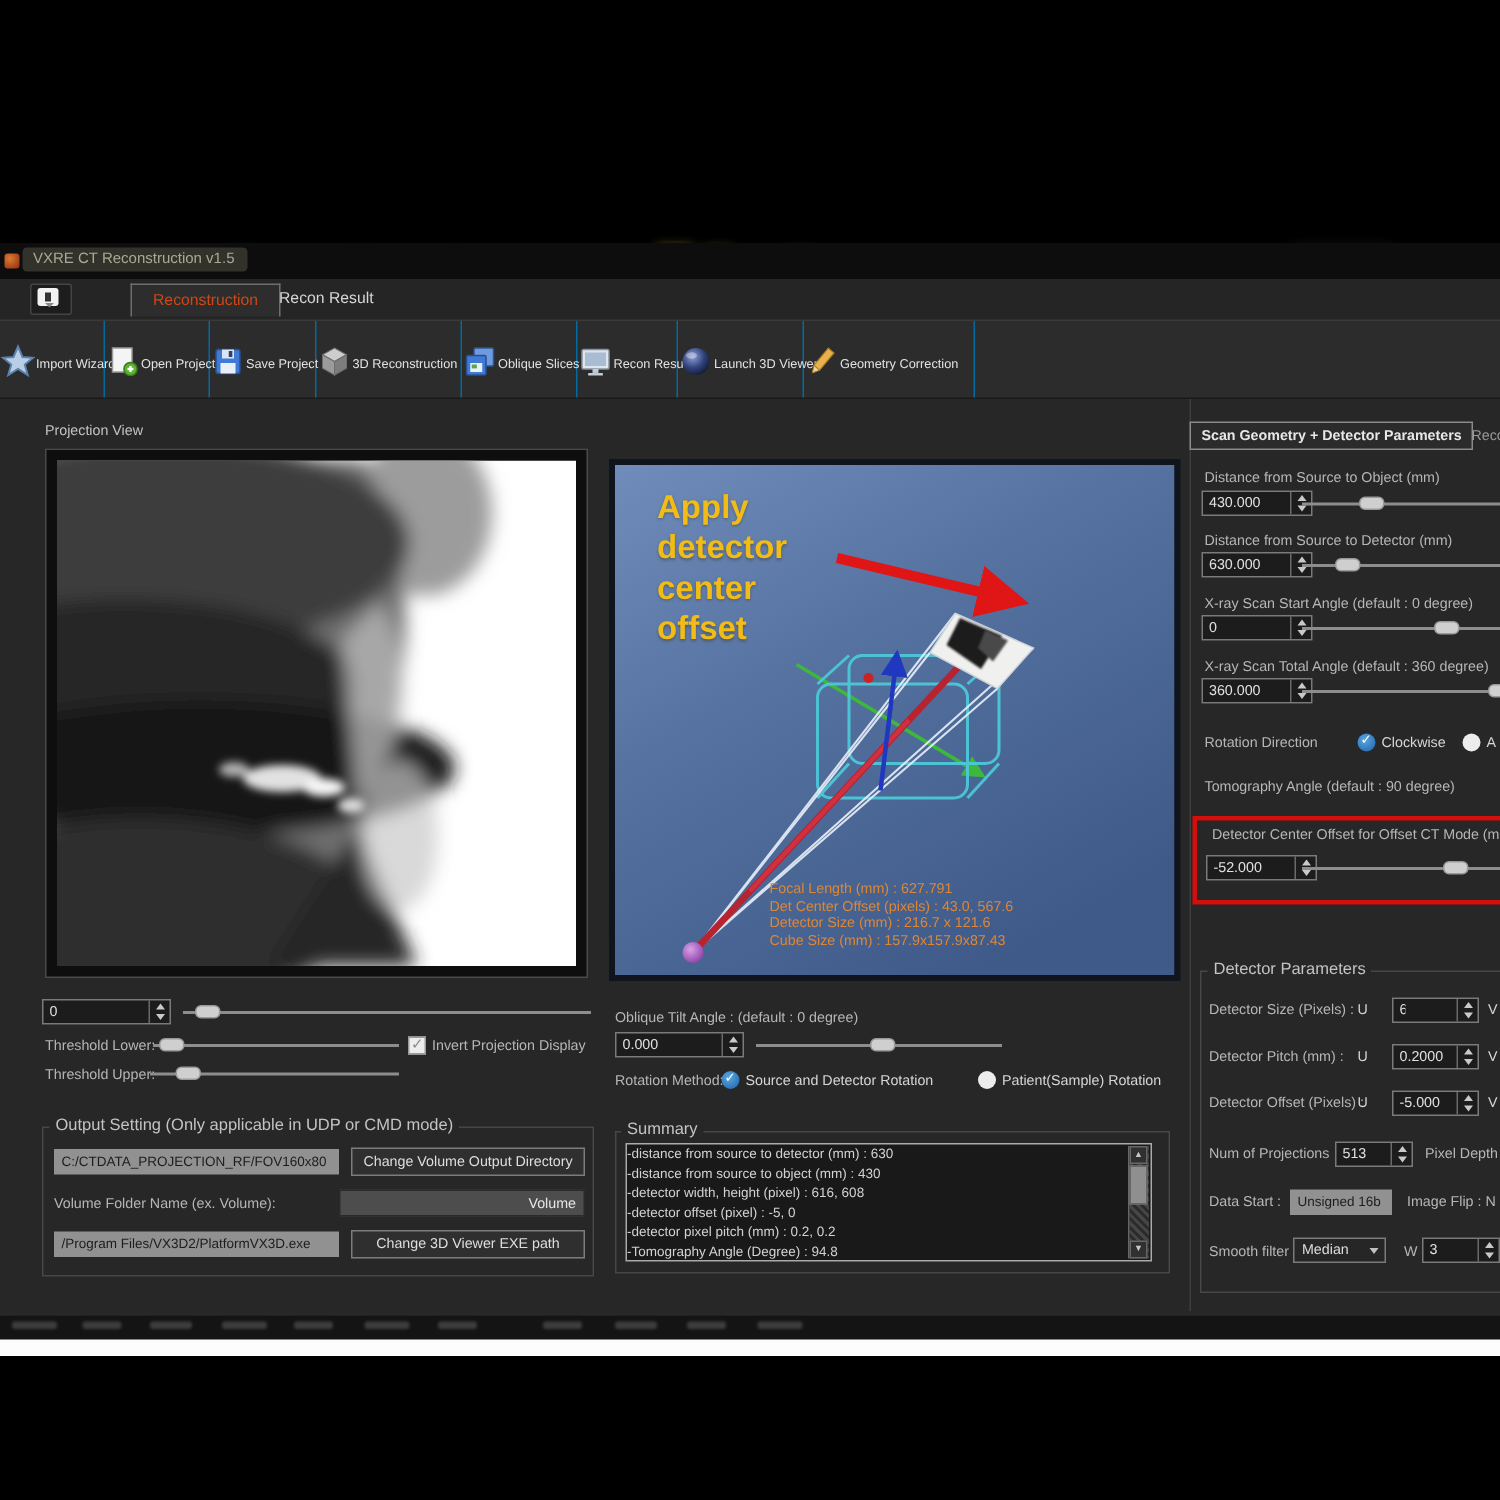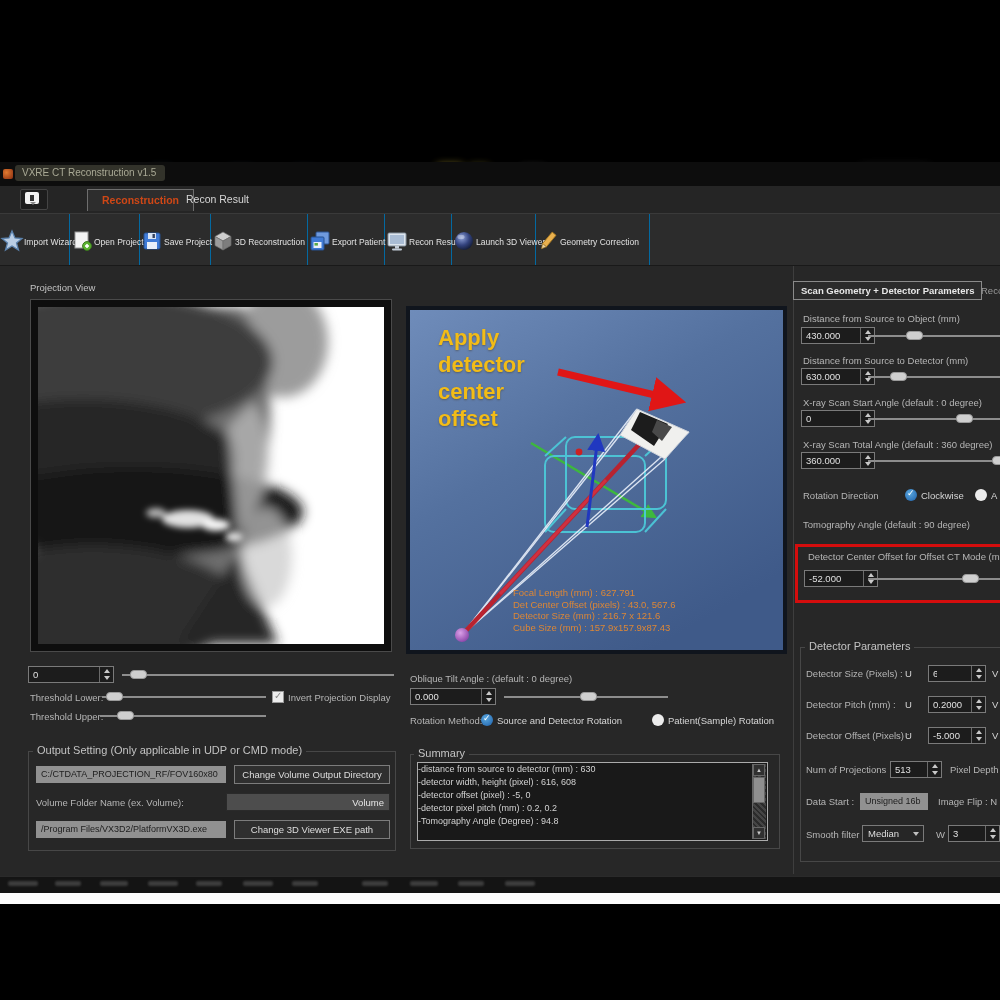--- a/index.html
+++ b/index.html
@@ -11,21 +11,21 @@
               color:#a9a995;font-size:10px;white-space:nowrap;}
   .win-icon{position:absolute;left:3px;top:7px;width:10px;height:10px;border-radius:2px;
             background:radial-gradient(circle at 35% 35%,#e07a30,#8a2d10);}
   .blob{position:absolute;filter:blur(4px);border-radius:3px;opacity:.85;}
   .tabrow{position:absolute;left:0;top:24px;width:100%;height:27px;background:#252525;border-bottom:1px solid #3a3a3a;}
   .qa-btn{position:absolute;left:20px;top:3px;width:26px;height:19px;background:#1d1d1d;border:1px solid #444;border-radius:2px;}
   .qa-glyph{position:absolute;left:4px;top:2px;width:14px;height:12px;background:#f2f2f2;border-radius:2px;}
   .qa-glyph::after{content:"";position:absolute;left:5px;top:3px;width:4px;height:6px;background:#333;}
   .qa-caret{position:absolute;left:30px;top:16px;width:0;height:0;border-left:3px solid transparent;border-right:3px solid transparent;border-top:3px solid #888;}
   .tab{position:absolute;top:3px;height:21px;line-height:21px;padding:0 14px;font-size:10.5px;color:#d6d6d6;white-space:nowrap;}
-  .tab.active{border:1px solid #6e6e6e;border-bottom:none;background:#2d2d2d;color:#cf4716;font-weight:bold;}
+  .tab.active{border:1px solid #6e6e6e;border-bottom:none;background:#2d2d2d;color:#cf4716;font-weight:normal;}
   .toolbar{position:absolute;left:0;top:52px;width:100%;height:51px;background:#2c2c2c;border-bottom:1px solid #191919;display:flex;}
   .tbtn{position:relative;height:100%;border-right:1px solid #0369a1;display:flex;flex-direction:row;align-items:center;justify-content:flex-start;padding-top:3px;box-sizing:border-box;}
   .tbtn .ticon{height:27px;display:flex;align-items:center;}
   .tbtn .tlabel{font-size:8.5px;color:#e2e2e2;white-space:nowrap;margin-top:1px;}
   .toolbar-fill{flex:1;}
   
   .lbl{position:absolute;font-size:9.5px;color:#b6b6b6;white-space:nowrap;}
   .grp{position:absolute;border:1px solid #474747;}
   .grplbl{position:absolute;font-size:11px;color:#c3c3c3;background:#272727;padding:0 4px;white-space:nowrap;}
   .spin{position:absolute;height:17px;background:#1c1c1c;border:1px solid #7a7a7a;box-sizing:border-box;display:flex;}
@@ -138,21 +138,21 @@
       </div>
       <div class="tbtn" style="width:77px">
         <span class="ticon">
           <svg width="24" height="24" viewBox="0 0 24 24">
               <rect x="8" y="3" width="13" height="12" rx="1" fill="#6f9ade" stroke="#2c5494"></rect>
               <rect x="3" y="8" width="13" height="13" rx="1" fill="#3f7ad6" stroke="#26508f"></rect>
               <rect x="5.5" y="13" width="8" height="6" fill="#e9eff9"></rect>
               <rect x="6.5" y="14" width="3.4" height="2.6" fill="#58a846"></rect>
             </svg>
         </span>
-        <span class="tlabel">Export Patient</span>
+        <span class="tlabel">Oblique Slices</span>
       </div>
       <div class="tbtn" style="width:67px">
         <span class="ticon">
           <svg width="24" height="24" viewBox="0 0 24 24">
               <rect x="3" y="4" width="18" height="13" rx="1.2" fill="#dde5ee" stroke="#87939f"></rect>
               <rect x="5" y="6" width="14" height="9" fill="#a9bcd4"></rect>
               <rect x="10" y="17" width="4" height="2.6" fill="#c2cbd6"></rect>
               <rect x="7" y="19.6" width="10" height="1.8" rx=".8" fill="#c2cbd6"></rect>
             </svg>
         </span>
@@ -348,20 +348,21 @@
     <span class="lbl" style="left:410px;top:553px;">Rotation Method:</span>
     <span class="radio sel" style="left:481px;top:552px;"></span>
     <span class="lbl" style="left:497px;top:553px;color:#d6d6d6;">Source and Detector Rotation</span>
     <span class="radio" style="left:652px;top:552px;"></span>
     <span class="lbl" style="left:668px;top:553px;color:#d6d6d6;">Patient(Sample) Rotation</span>
 
     <div class="grp" style="left:410px;top:592px;width:368px;height:93px;"></div>
     <span class="grplbl" style="left:414px;top:585px;">Summary</span>
     <div class="sumlist" style="left:417px;top:600px;width:351px;height:79px;">
       <div class="sumline">-distance from source to detector (mm) : 630</div>
+      <div class="sumline">-distance from source to object (mm) : 430</div>
       <div class="sumline">-detector width, height (pixel) : 616, 608</div>
       <div class="sumline">-detector offset (pixel) : -5, 0</div>
       <div class="sumline">-detector pixel pitch (mm) : 0.2, 0.2</div>
       <div class="sumline">-Tomography Angle (Degree) : 94.8</div>
       <div class="sb">
         <span class="sbtn" style="top:0;">▲</span>
         <span class="sthumb"></span>
         <span class="sbtn" style="bottom:0;">▼</span>
       </div>
     </div>

